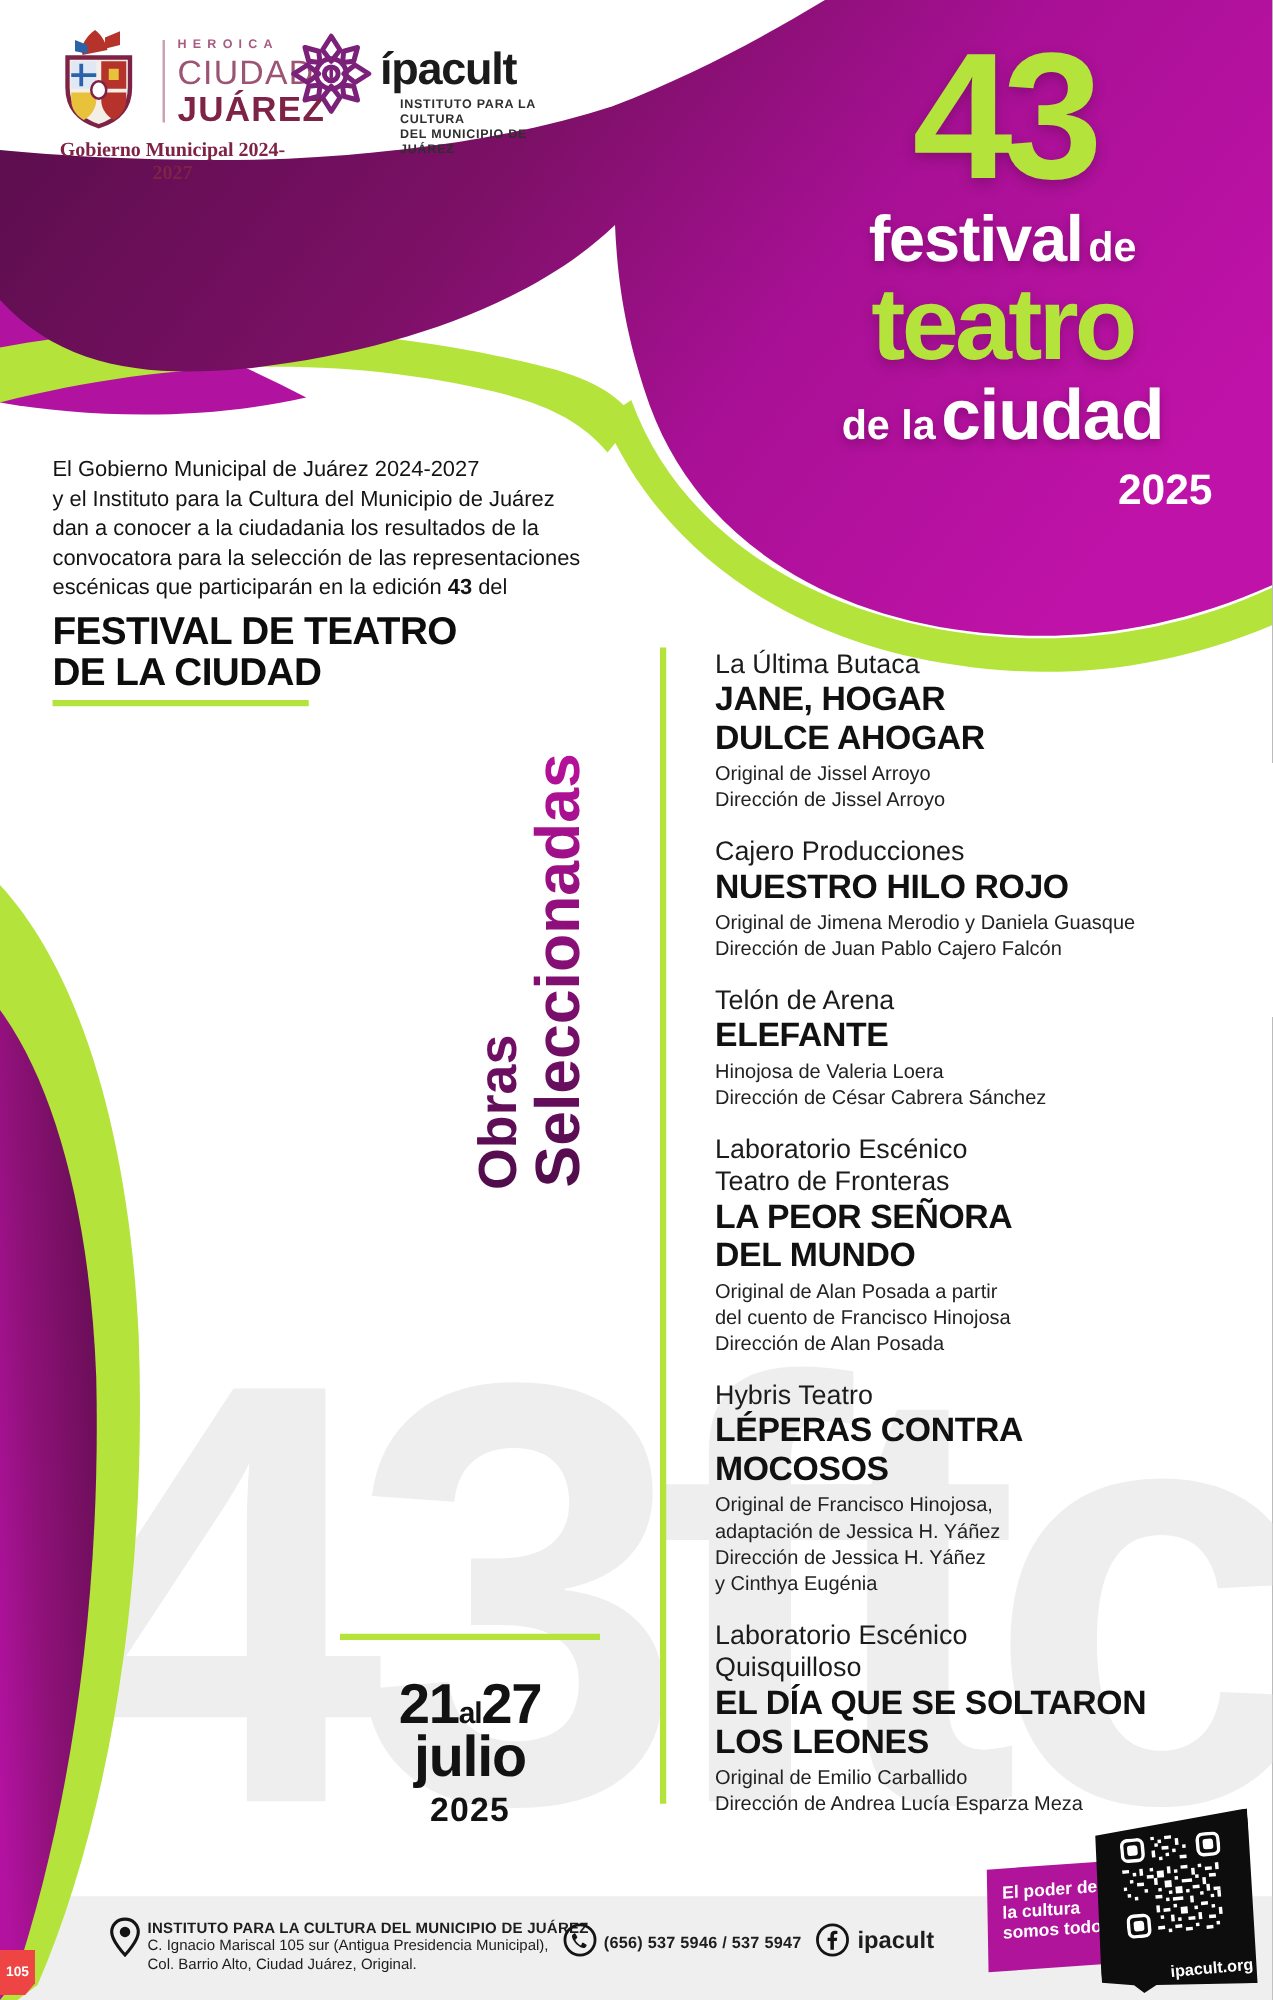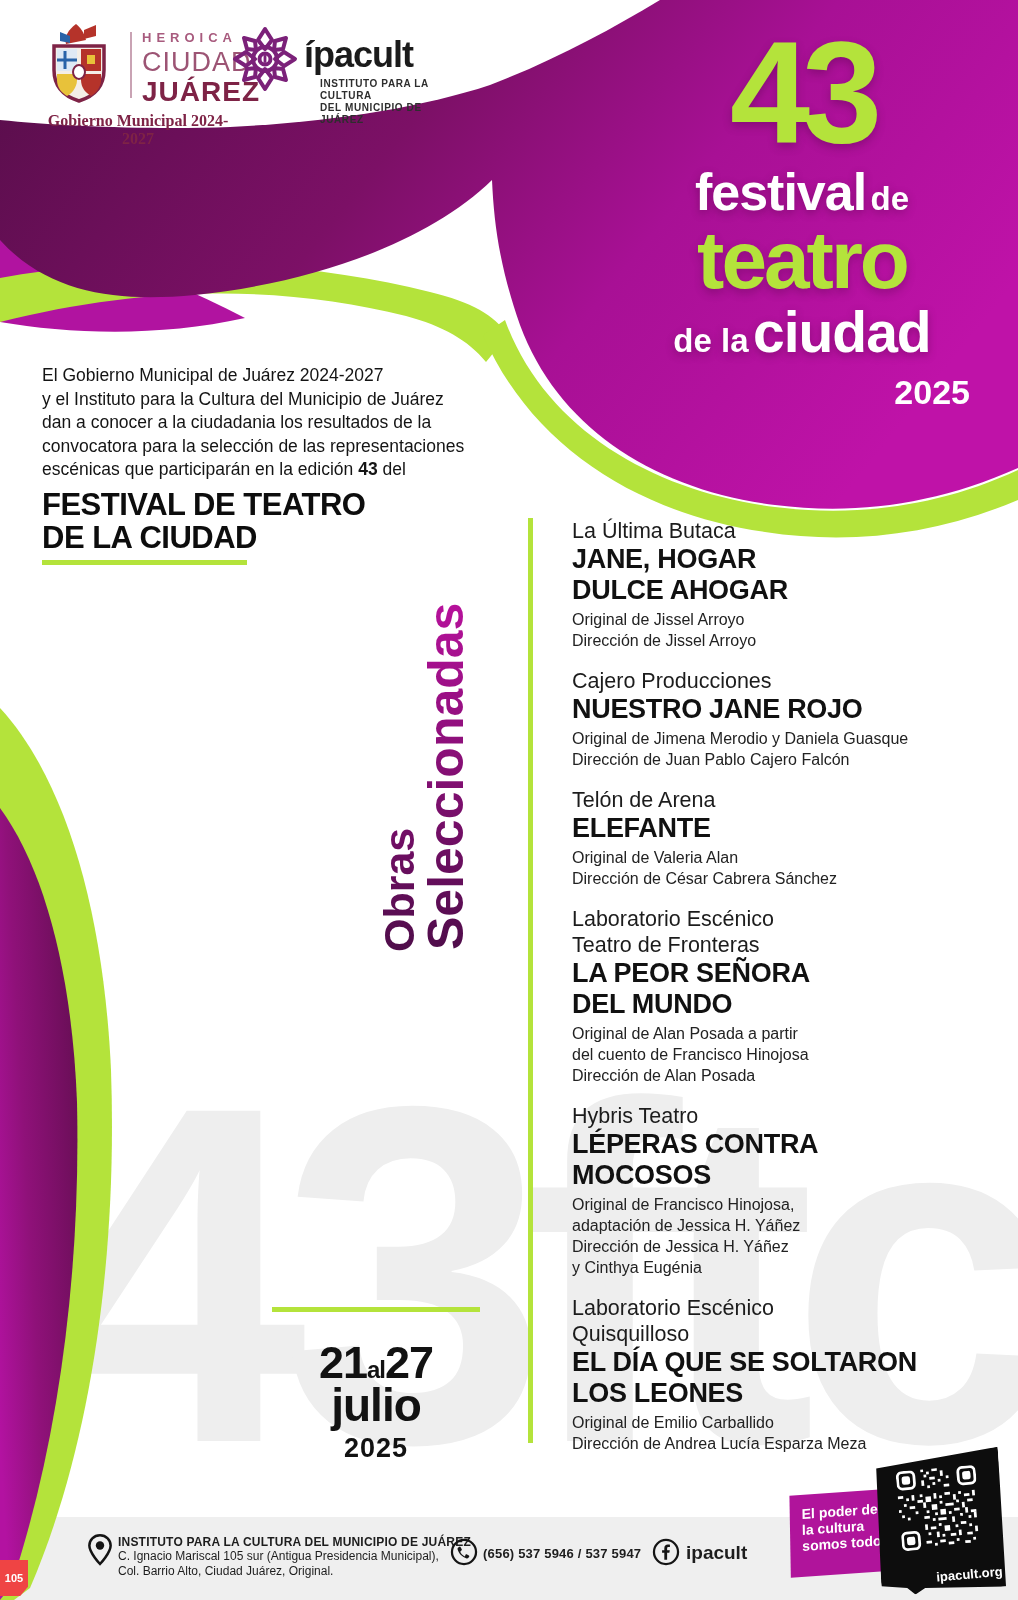--- a/index.html
+++ b/index.html
@@ -21,21 +21,21 @@
 
   
   .top-art{left:0;top:0;z-index:1;}
   .side-art{left:0;top:600px;z-index:3;}
 
   
   .gov-logo{left:38px;top:20px;z-index:4;width:200px;}
   .crest{position:absolute;left:2px;top:2px;}
   .gov-divider{position:absolute;left:92px;top:12px;width:2px;height:66px;background:#c9a3b4;}
   .gov-text{position:absolute;left:104px;top:10px;color:#7e2346;}
-  .gov-heroica{font-size:13px;letter-spacing:5px;color:#a85b7e;font-weight:bold;}
+  .gov-heroica{font-size:10px;letter-spacing:5px;color:#a85b7e;font-weight:bold;}
   .gov-ciudad{font-size:27px;letter-spacing:1px;color:#9c5474;margin-top:2px;}
   .gov-juarez{font-size:28px;font-weight:bold;letter-spacing:1px;color:#7e2346;margin-top:-2px;}
   .gov-sub{position:absolute;left:0px;top:92px;width:200px;text-align:center;
     font-family:"Liberation Serif","DejaVu Serif",serif;
     font-size:16px;color:#7e2346;font-weight:bold;}
 
   .ipa-logo{left:232px;top:22px;z-index:4;width:220px;}
   .ipa-flower{position:absolute;left:0;top:4px;}
   .ipa-name{position:absolute;left:72px;top:12px;font-size:36px;font-weight:bold;color:#1b1b1b;letter-spacing:-1px;}
   .ipa-tag{position:absolute;left:88px;top:56px;font-size:10px;font-weight:bold;color:#2e2e2e;letter-spacing:.6px;line-height:12px;white-space:pre-line;}
@@ -242,28 +242,28 @@
   <div class="abs plays">
     <div class="play">
       <div class="company">La Última Butaca</div>
       <div class="title">JANE, HOGAR
 DULCE AHOGAR</div>
       <div class="credits">Original de Jissel Arroyo
 Dirección de Jissel Arroyo</div>
     </div>
     <div class="play">
       <div class="company">Cajero Producciones</div>
-      <div class="title">NUESTRO JANE ROJO</div>
+      <div class="title">NUESTRO HILO ROJO</div>
       <div class="credits">Original de Jimena Merodio y Daniela Guasque
 Dirección de Juan Pablo Cajero Falcón</div>
     </div>
     <div class="play">
       <div class="company">Telón de Arena</div>
       <div class="title">ELEFANTE</div>
-      <div class="credits">Original de Valeria Alan
+      <div class="credits">Hinojosa de Valeria Loera
 Dirección de César Cabrera Sánchez</div>
     </div>
     <div class="play">
       <div class="company">Laboratorio Escénico
 Teatro de Fronteras</div>
       <div class="title">LA PEOR SEÑORA
 DEL MUNDO</div>
       <div class="credits">Original de Alan Posada a partir
 del cuento de Francisco Hinojosa
 Dirección de Alan Posada</div>

